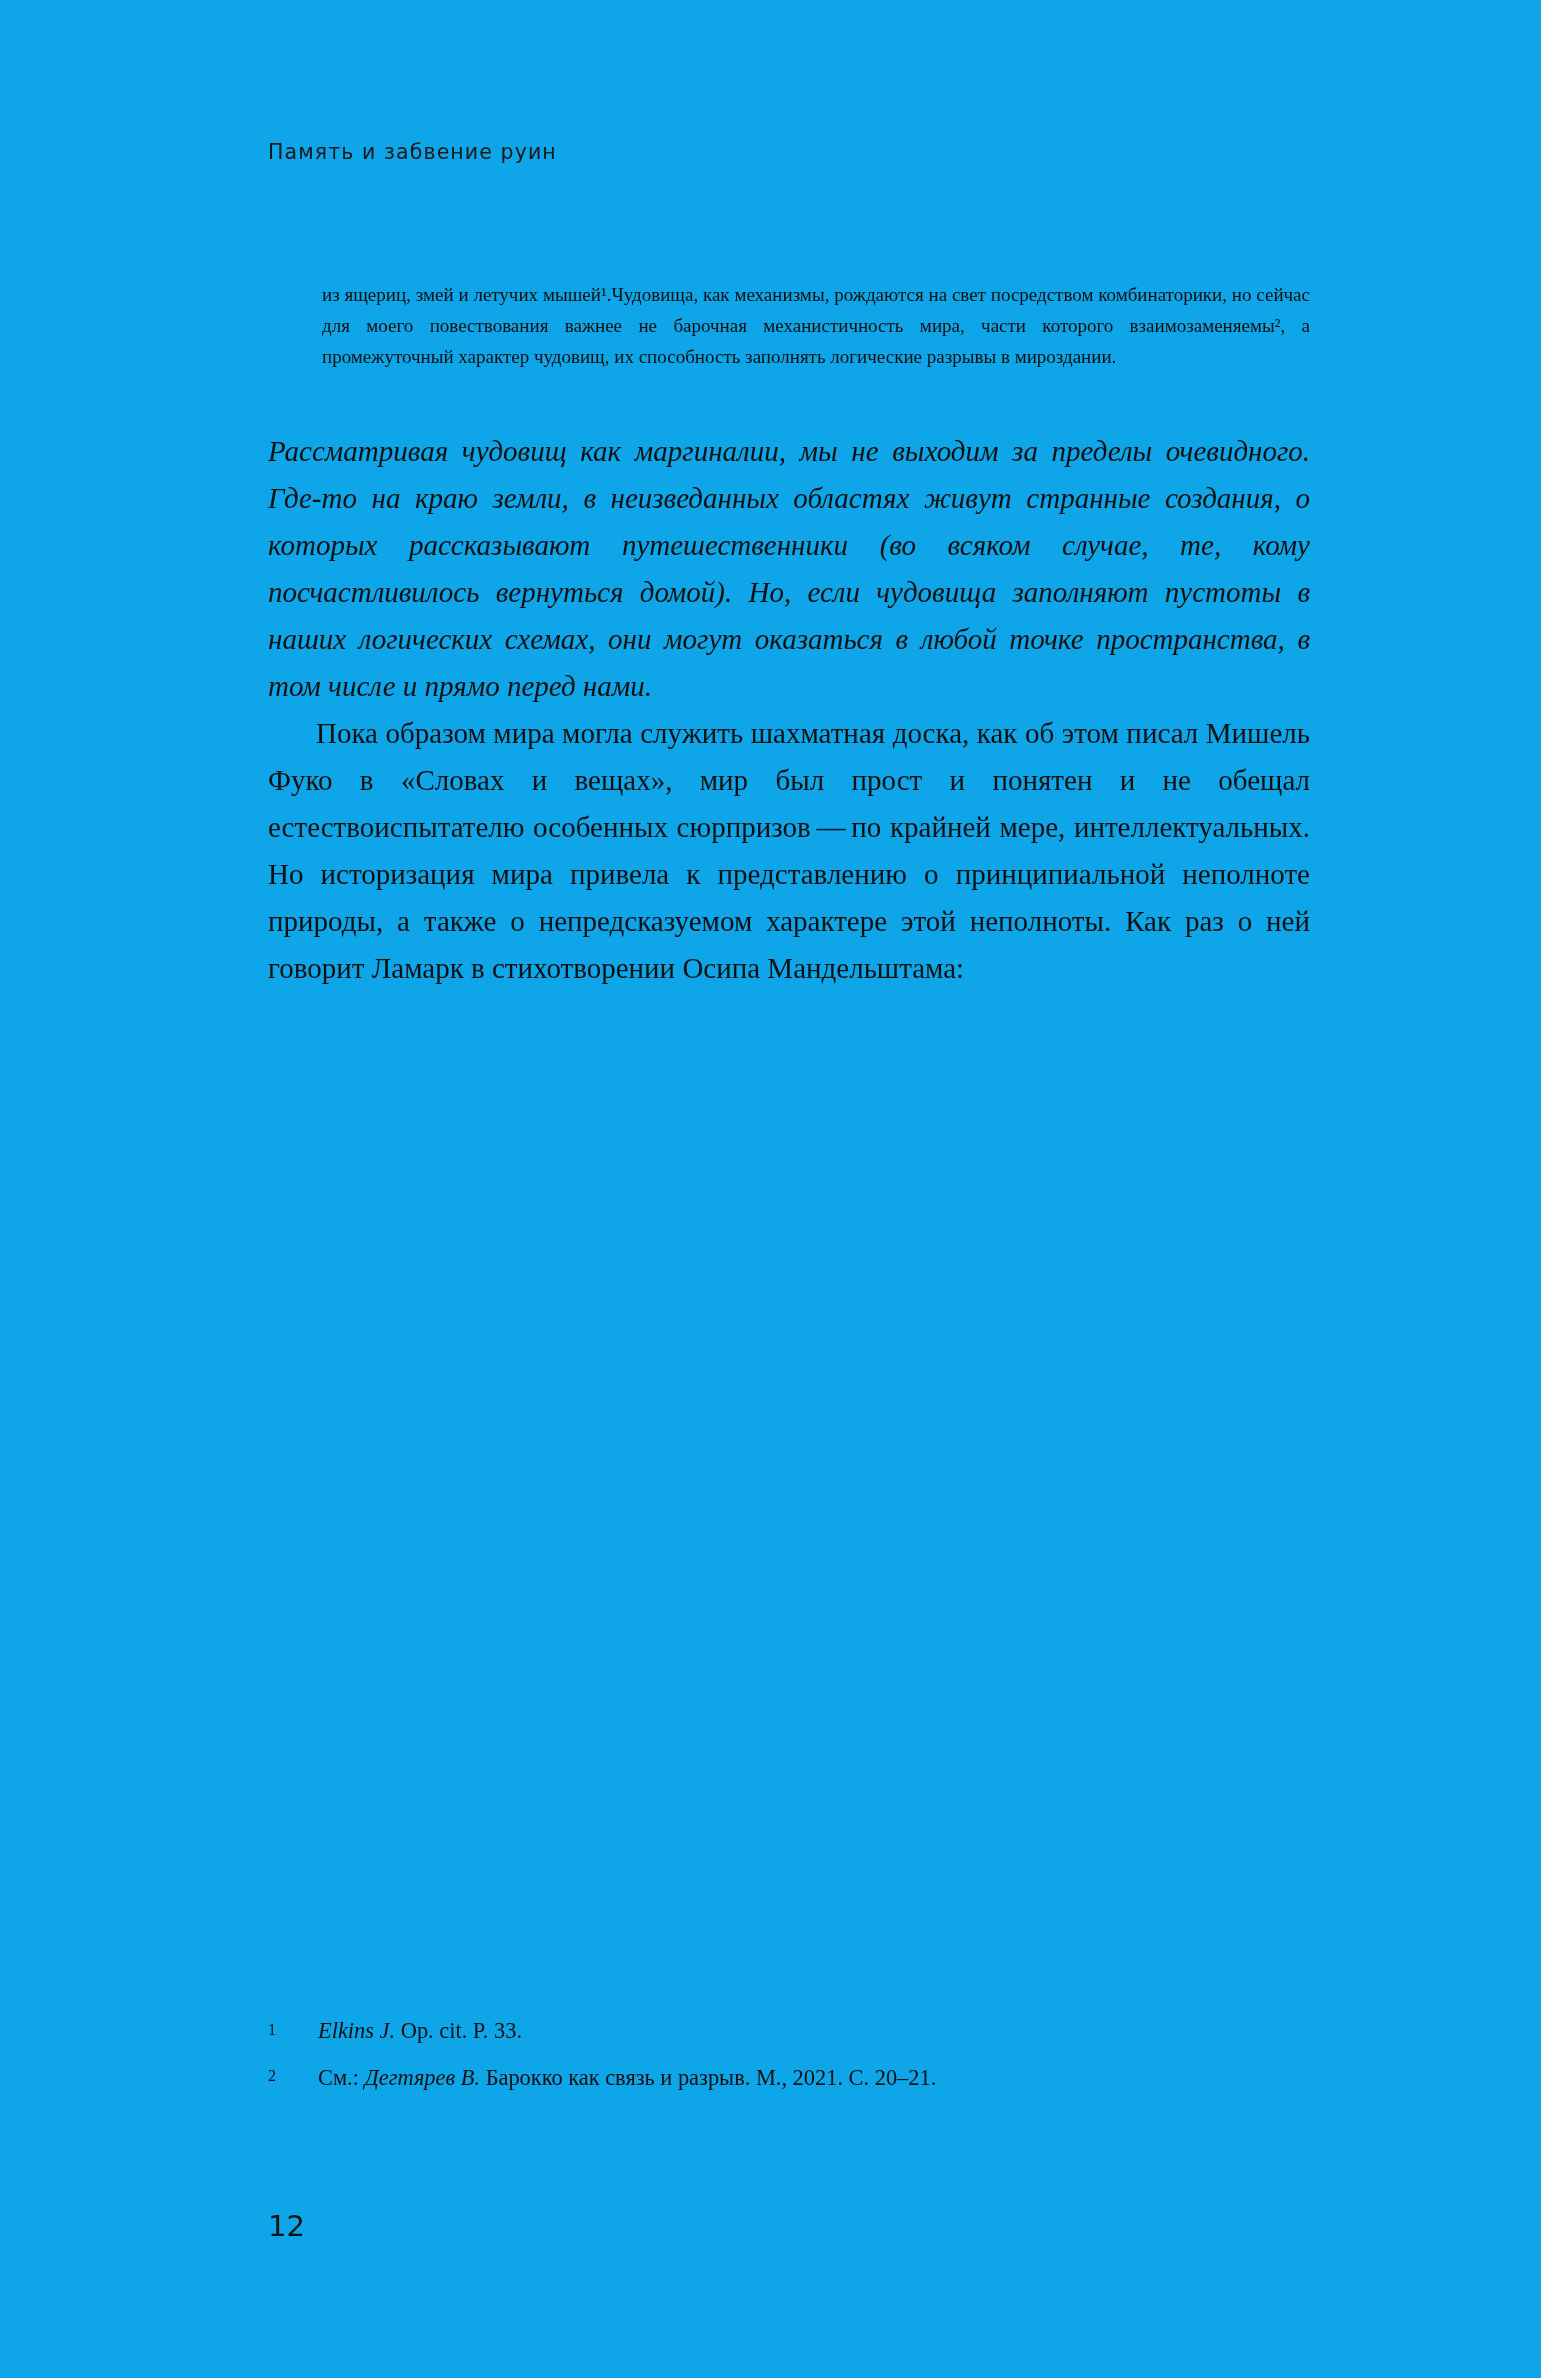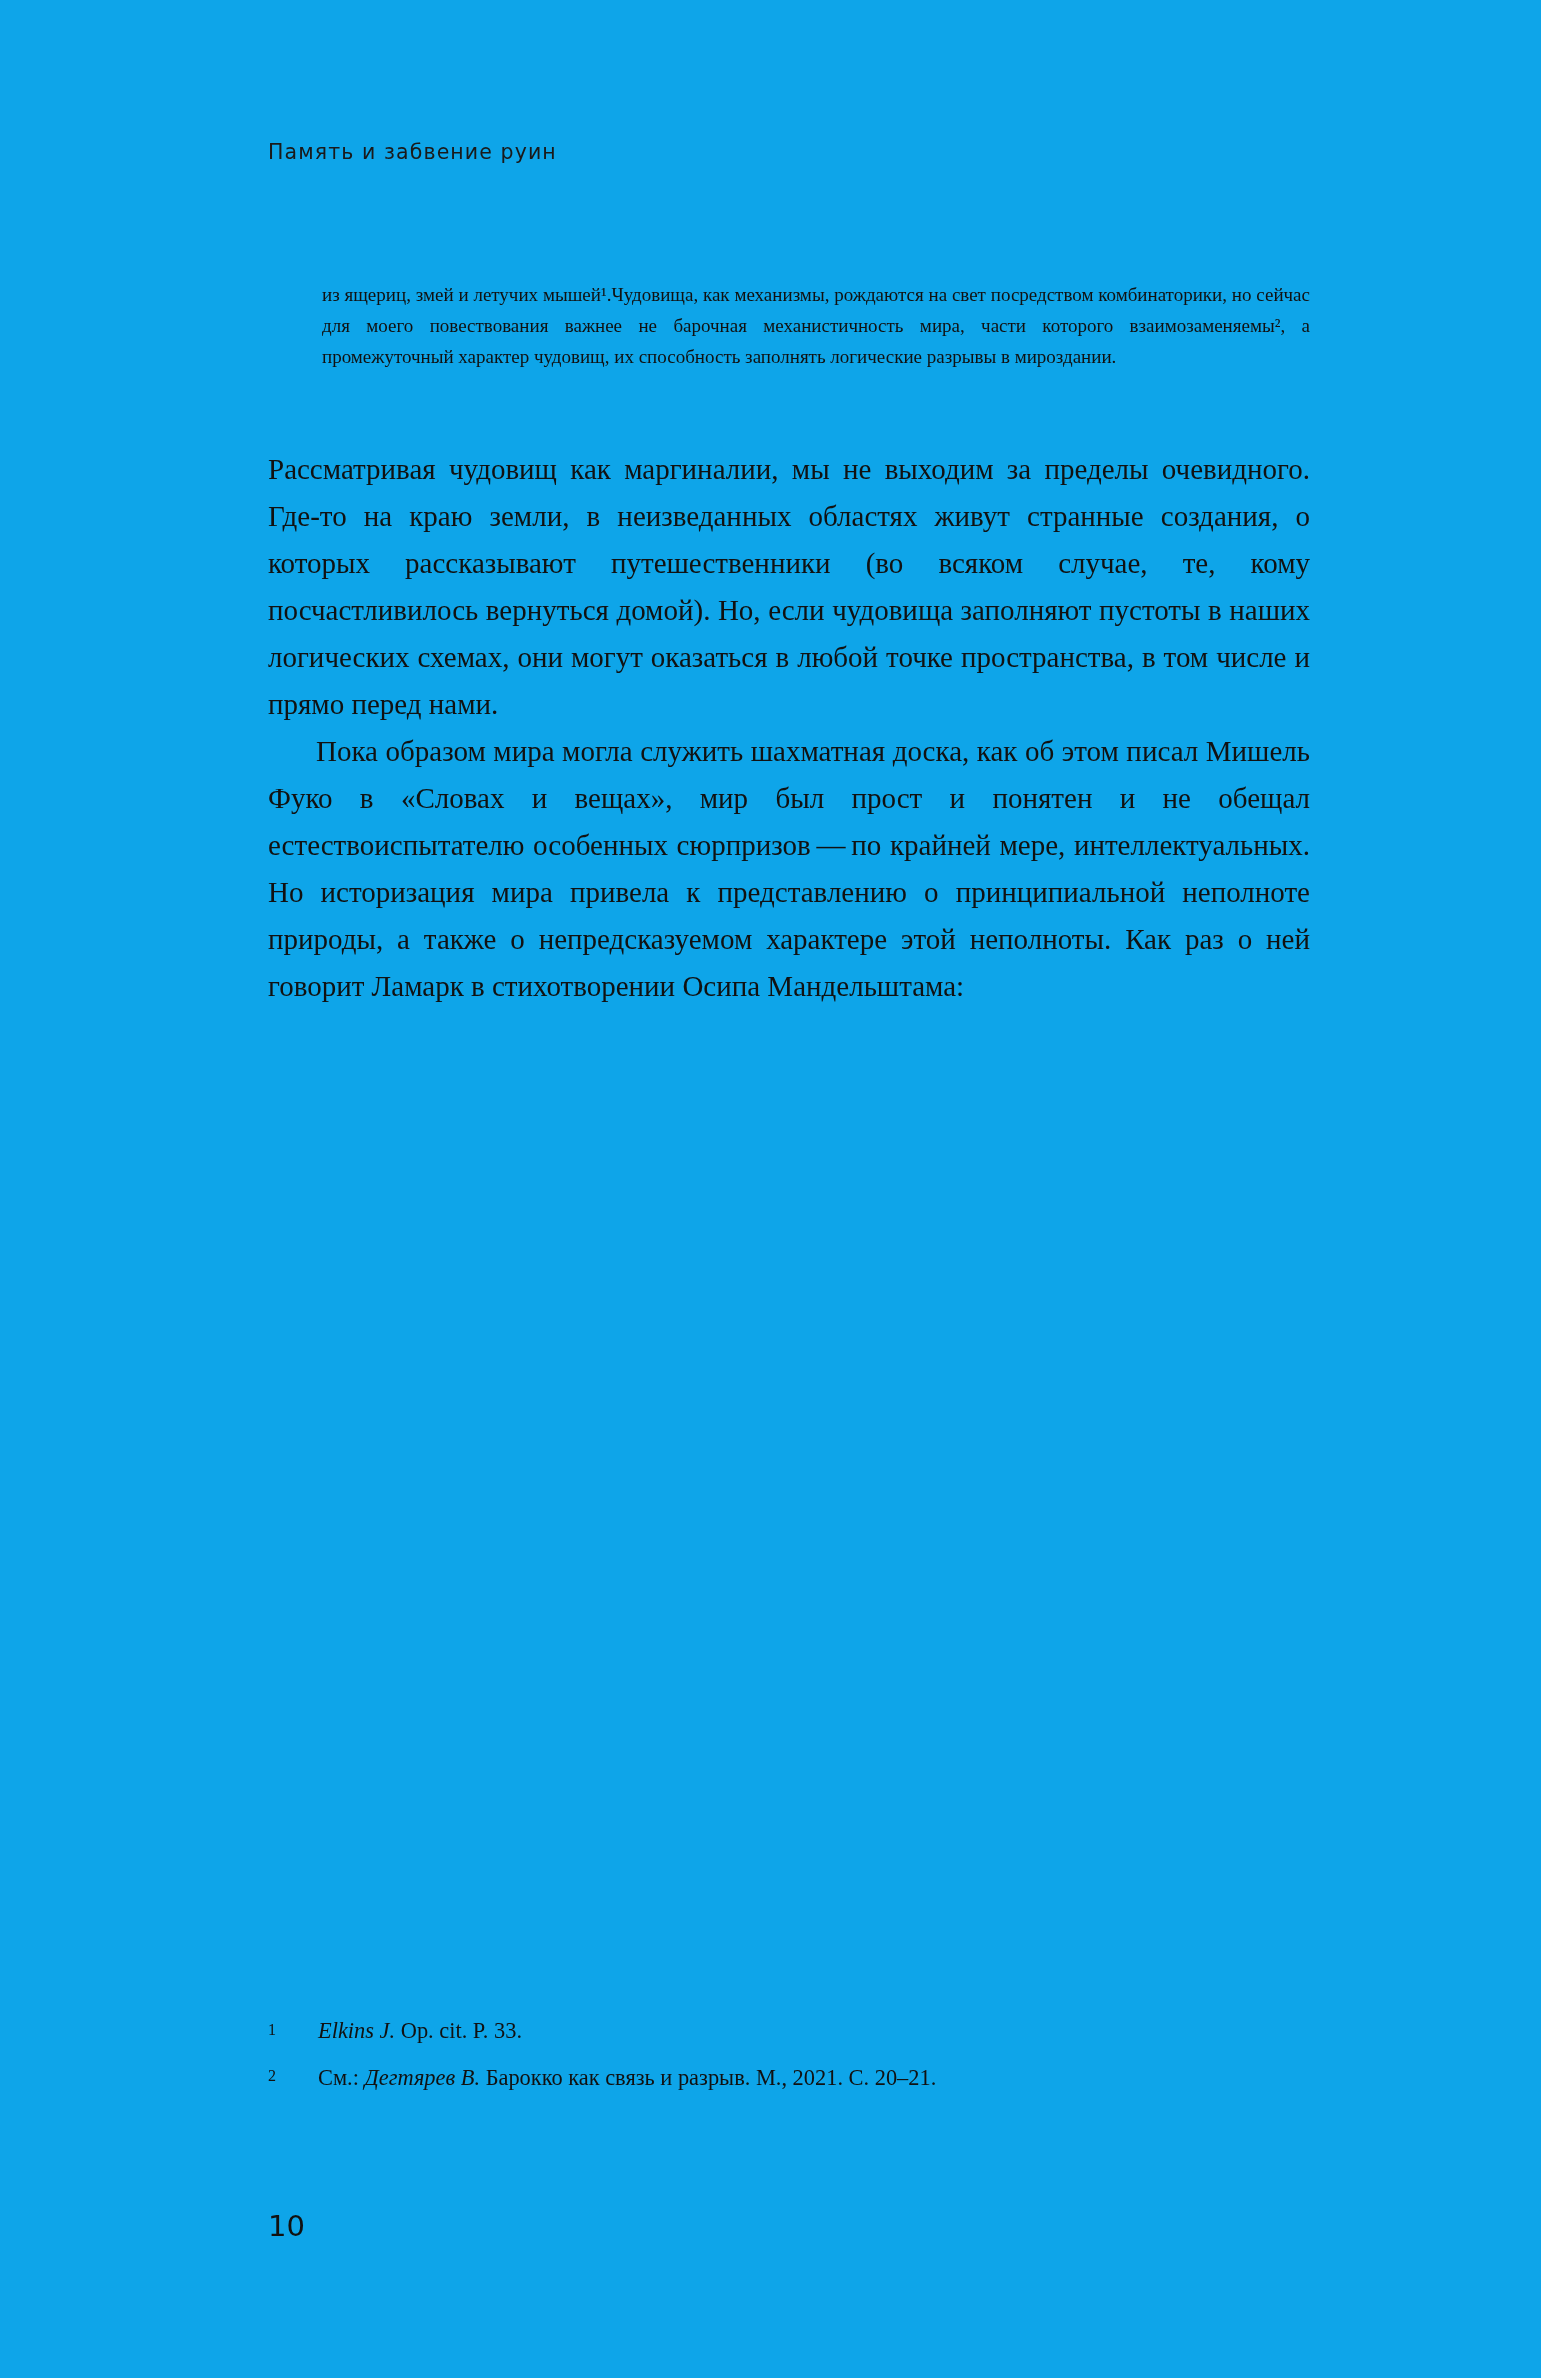--- a/index.html
+++ b/index.html
@@ -53,21 +53,22 @@
 
   .body-par {
     margin: 0;
     font-size: 29px;
     line-height: 1.62;
     text-align: justify;
     text-justify: inter-word;
     hyphens: manual;
   }
   .body-par.first {
-    margin-top: 74px;
+    margin-top: 56px;
+    font-style: italic;
   }
   .body-par.indent {
     text-indent: 48px;
   }
   .body-par.noindent {
     text-indent: 0;
   }
 
   .verse {
     margin: 41px 0 41px 0;
@@ -145,16 +146,16 @@
       <div class="fn-text"><i>Elkins J.</i><span> Op. cit. P. 33.</span></div>
     </div>
 
     <div class="footnote">
       <div class="marker">2</div>
       <div class="fn-text"><span>См.: </span><i>Дегтярев В.</i><span> Барокко как связь и разрыв. М., 2021. С. 20–21.</span></div>
     </div>
 
   </div>
 
-  <div class="folio">10</div>
+  <div class="folio">12</div>
 
 </div>
 
 
 </body></html>

